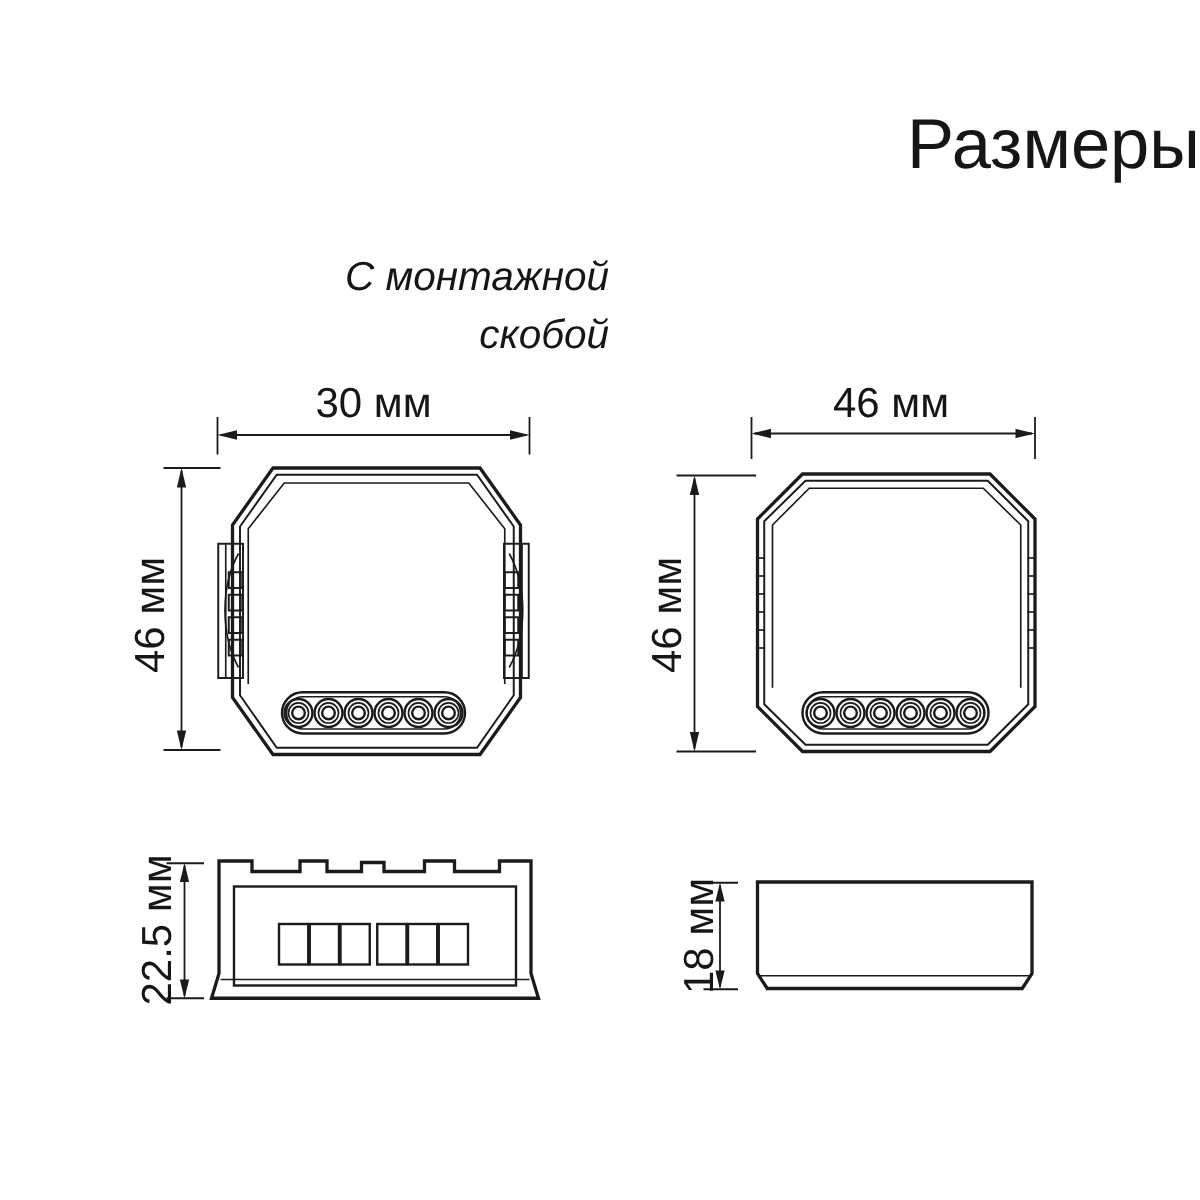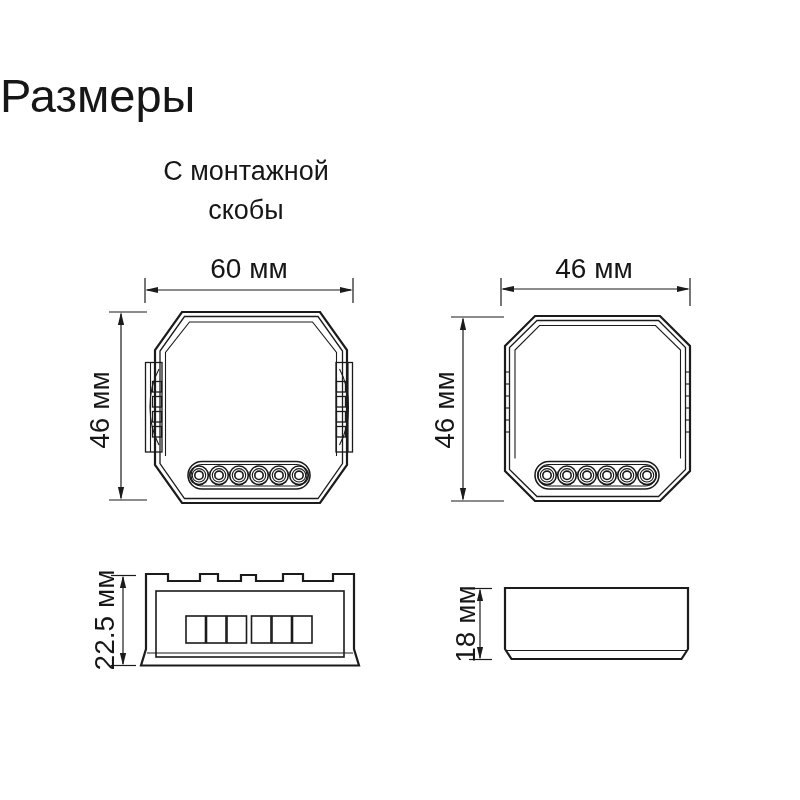--- a/index.html
+++ b/index.html
@@ -6,24 +6,24 @@
   #page{position:relative;width:800px;height:800px;background:#ffffff;overflow:hidden;
         font-family:"Liberation Sans","DejaVu Sans",sans-serif;color:#161616;}
   #art{position:absolute;left:0;top:0;}
   #art path,#art rect,#art line,#art circle{fill:none;stroke:#1b1b1b;stroke-linejoin:miter;stroke-linecap:butt;}
   #art .o{stroke-width:2.2;}
   #art .m{stroke-width:1.6;}
   #art .i{stroke-width:1.3;}
   #art .t{stroke-width:1.1;}
   #art .d{stroke-width:1.2;}
   #art .ah{fill:#1b1b1b;stroke:none;}
-  .title{position:absolute;left:0;top:70px;width:800px;text-align:left;
+  .title{position:absolute;left:0;top:70px;width:800px;text-align:right;
          font-size:47px;line-height:52px;font-weight:400;}
-  .caption{position:absolute;top:152px;width:320px;text-align:center;
-           font-size:27px;line-height:39px;font-weight:400;}
+  .caption{position:absolute;top:165px;width:320px;text-align:right;
+           font-size:27px;line-height:39px;font-weight:400;font-style:italic;}
   .caption.left{left:86px;}
   .caption.right{left:427px;}
   .lbl{position:absolute;font-size:28px;font-weight:400;white-space:nowrap;
        transform:translate(-50%,-50%);}
   .lbl.vert{transform:translate(-50%,-50%) rotate(-90deg);}
 </style>
 </head>
 <body>
 
 <div id="page">
@@ -227,27 +227,27 @@
         <path class="o" d="M505,588 H688 V649 L681.5,659 H511.5 L505,649 Z"></path>
         <line class="t" x1="506" y1="650.5" x2="687" y2="650.5"></line>
       </g>
     </g>
   </svg>
 
   <div class="title">Размеры</div>
 
   <div class="caption left">
     <div>С монтажной</div>
-    <div>скобы</div>
+    <div>скобой</div>
   </div>
 
   <div class="caption right">
   </div>
 
-  <div class="lbl" style="left:249px;top:269px;">60 мм</div>
+  <div class="lbl" style="left:249px;top:269px;">30 мм</div>
 
   <div class="lbl vert" style="left:100px;top:410px;">46 мм</div>
 
   <div class="lbl" style="left:594px;top:269px;">46 мм</div>
 
   <div class="lbl vert" style="left:445px;top:410px;">46 мм</div>
 
   <div class="lbl vert" style="left:105px;top:620px;">22.5 мм</div>
 
   <div class="lbl vert" style="left:466px;top:624px;">18 мм</div>

